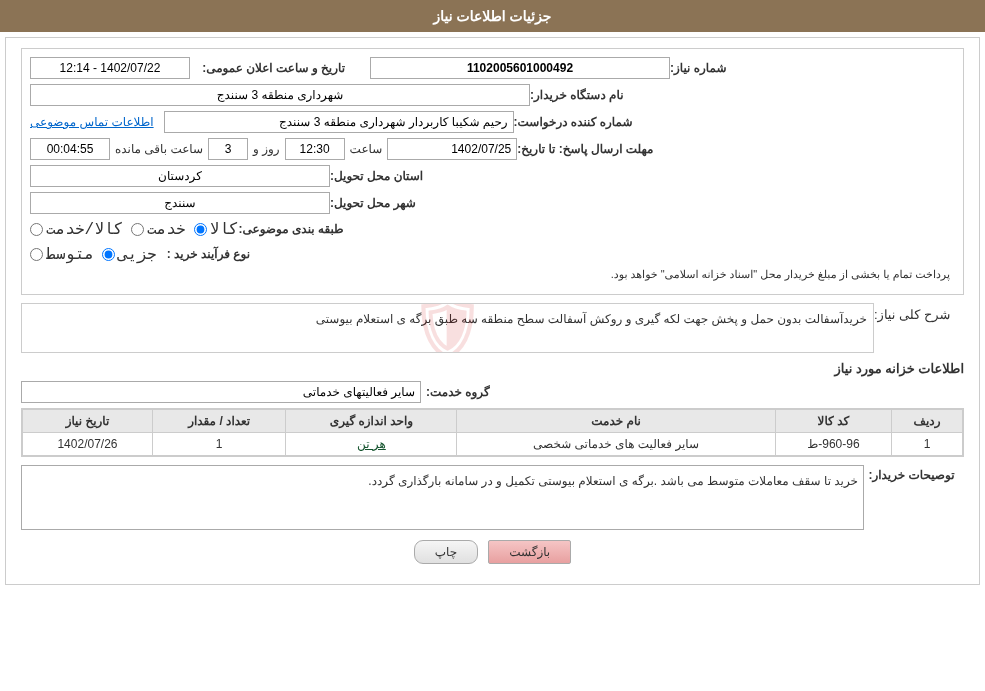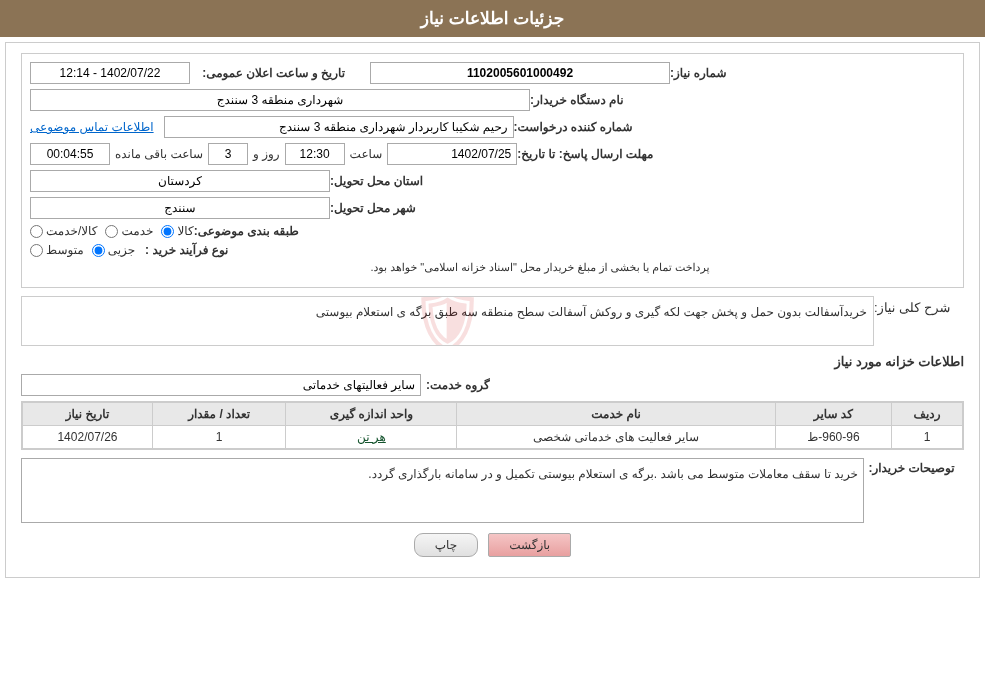--- a/index.html
+++ b/index.html
@@ -14,21 +14,21 @@
       max-width: 985px;
       margin: 0 auto;
       background: #fff;
       min-height: 691px;
     }
     .header-bar {
       background: #8B7355;
       color: #fff;
       text-align: center;
       padding: 8px 12px;
-      font-size: 17px;
+      font-size: 14px;
       font-weight: bold;
     }
     .main-content {
       padding: 10px 15px;
       border: 1px solid #ccc;
       margin: 5px;
     }
     .form-section {
       border: 1px solid #ccc;
       padding: 8px;
@@ -67,21 +67,21 @@
       display: flex;
       gap: 8px;
       align-items: center;
       flex-direction: row-reverse;
     }
     .radio-item {
       display: flex;
       align-items: center;
       gap: 3px;
     }
-    .radio-label { font-size: 12px; }
+    .radio-label { font-size: 16px; font-family: Liberation Mono, monospace; }
 
     .section-title {
       font-weight: bold;
       color: #333;
       margin: 8px 0 5px 0;
       font-size: 13px;
     }
 
     .table-container {
       border: 1px solid #ccc;
@@ -234,21 +234,21 @@
             <div class="radio-item">
               <span class="radio-label">متوسط</span>
               <input type="radio" name="farayand" style="">
             </div>
             <div class="radio-item">
               <span class="radio-label">جزیی</span>
               <input type="radio" name="farayand" checked="" style="">
             </div>
           </div>
         </div>
-        <div style="width:100%; text-align:center; padding-right:5px; margin-top:3px; padding-left:100px;">
+        <div style="width:100%; text-align:right; padding-right:5px; margin-top:3px; padding-left:100px;">
           <span class="purchase-note">پرداخت تمام یا بخشی از مبلغ خریدار محل "اسناد خزانه اسلامی" خواهد بود.</span>
         </div>
       </div>
 
     </div>
 
     <div style="display:flex; align-items:flex-start; margin-bottom:8px; position:relative;">
       <span class="form-label" style="min-width:90px; padding-top:4px; font-weight:normal; font-size:13px;">شرح کلی نیاز:</span>
       <div style="flex:1; border:1px solid #ccc; padding:6px; min-height:50px; text-align:right; font-size:12px; line-height:1.6; position:relative; overflow:hidden;">
         
@@ -262,21 +262,21 @@
     <div class="service-row">
       <span class="form-label">گروه خدمت:</span>
       <input class="form-input" type="text" readonly="" style="width: 400px; text-align: right; padding-right: 5px;" value="سایر فعالیتهای خدماتی">
     </div>
 
     <div class="table-container">
       <table>
         <thead>
           <tr>
             <th>ردیف</th>
-            <th>کد سایر</th>
+            <th>کد کالا</th>
             <th>نام خدمت</th>
             <th>واحد اندازه گیری</th>
             <th>تعداد / مقدار</th>
             <th>تاریخ نیاز</th>
           </tr>
         </thead>
         <tbody id="services-tbody">
 
         <tr>
     <td>1</td>

